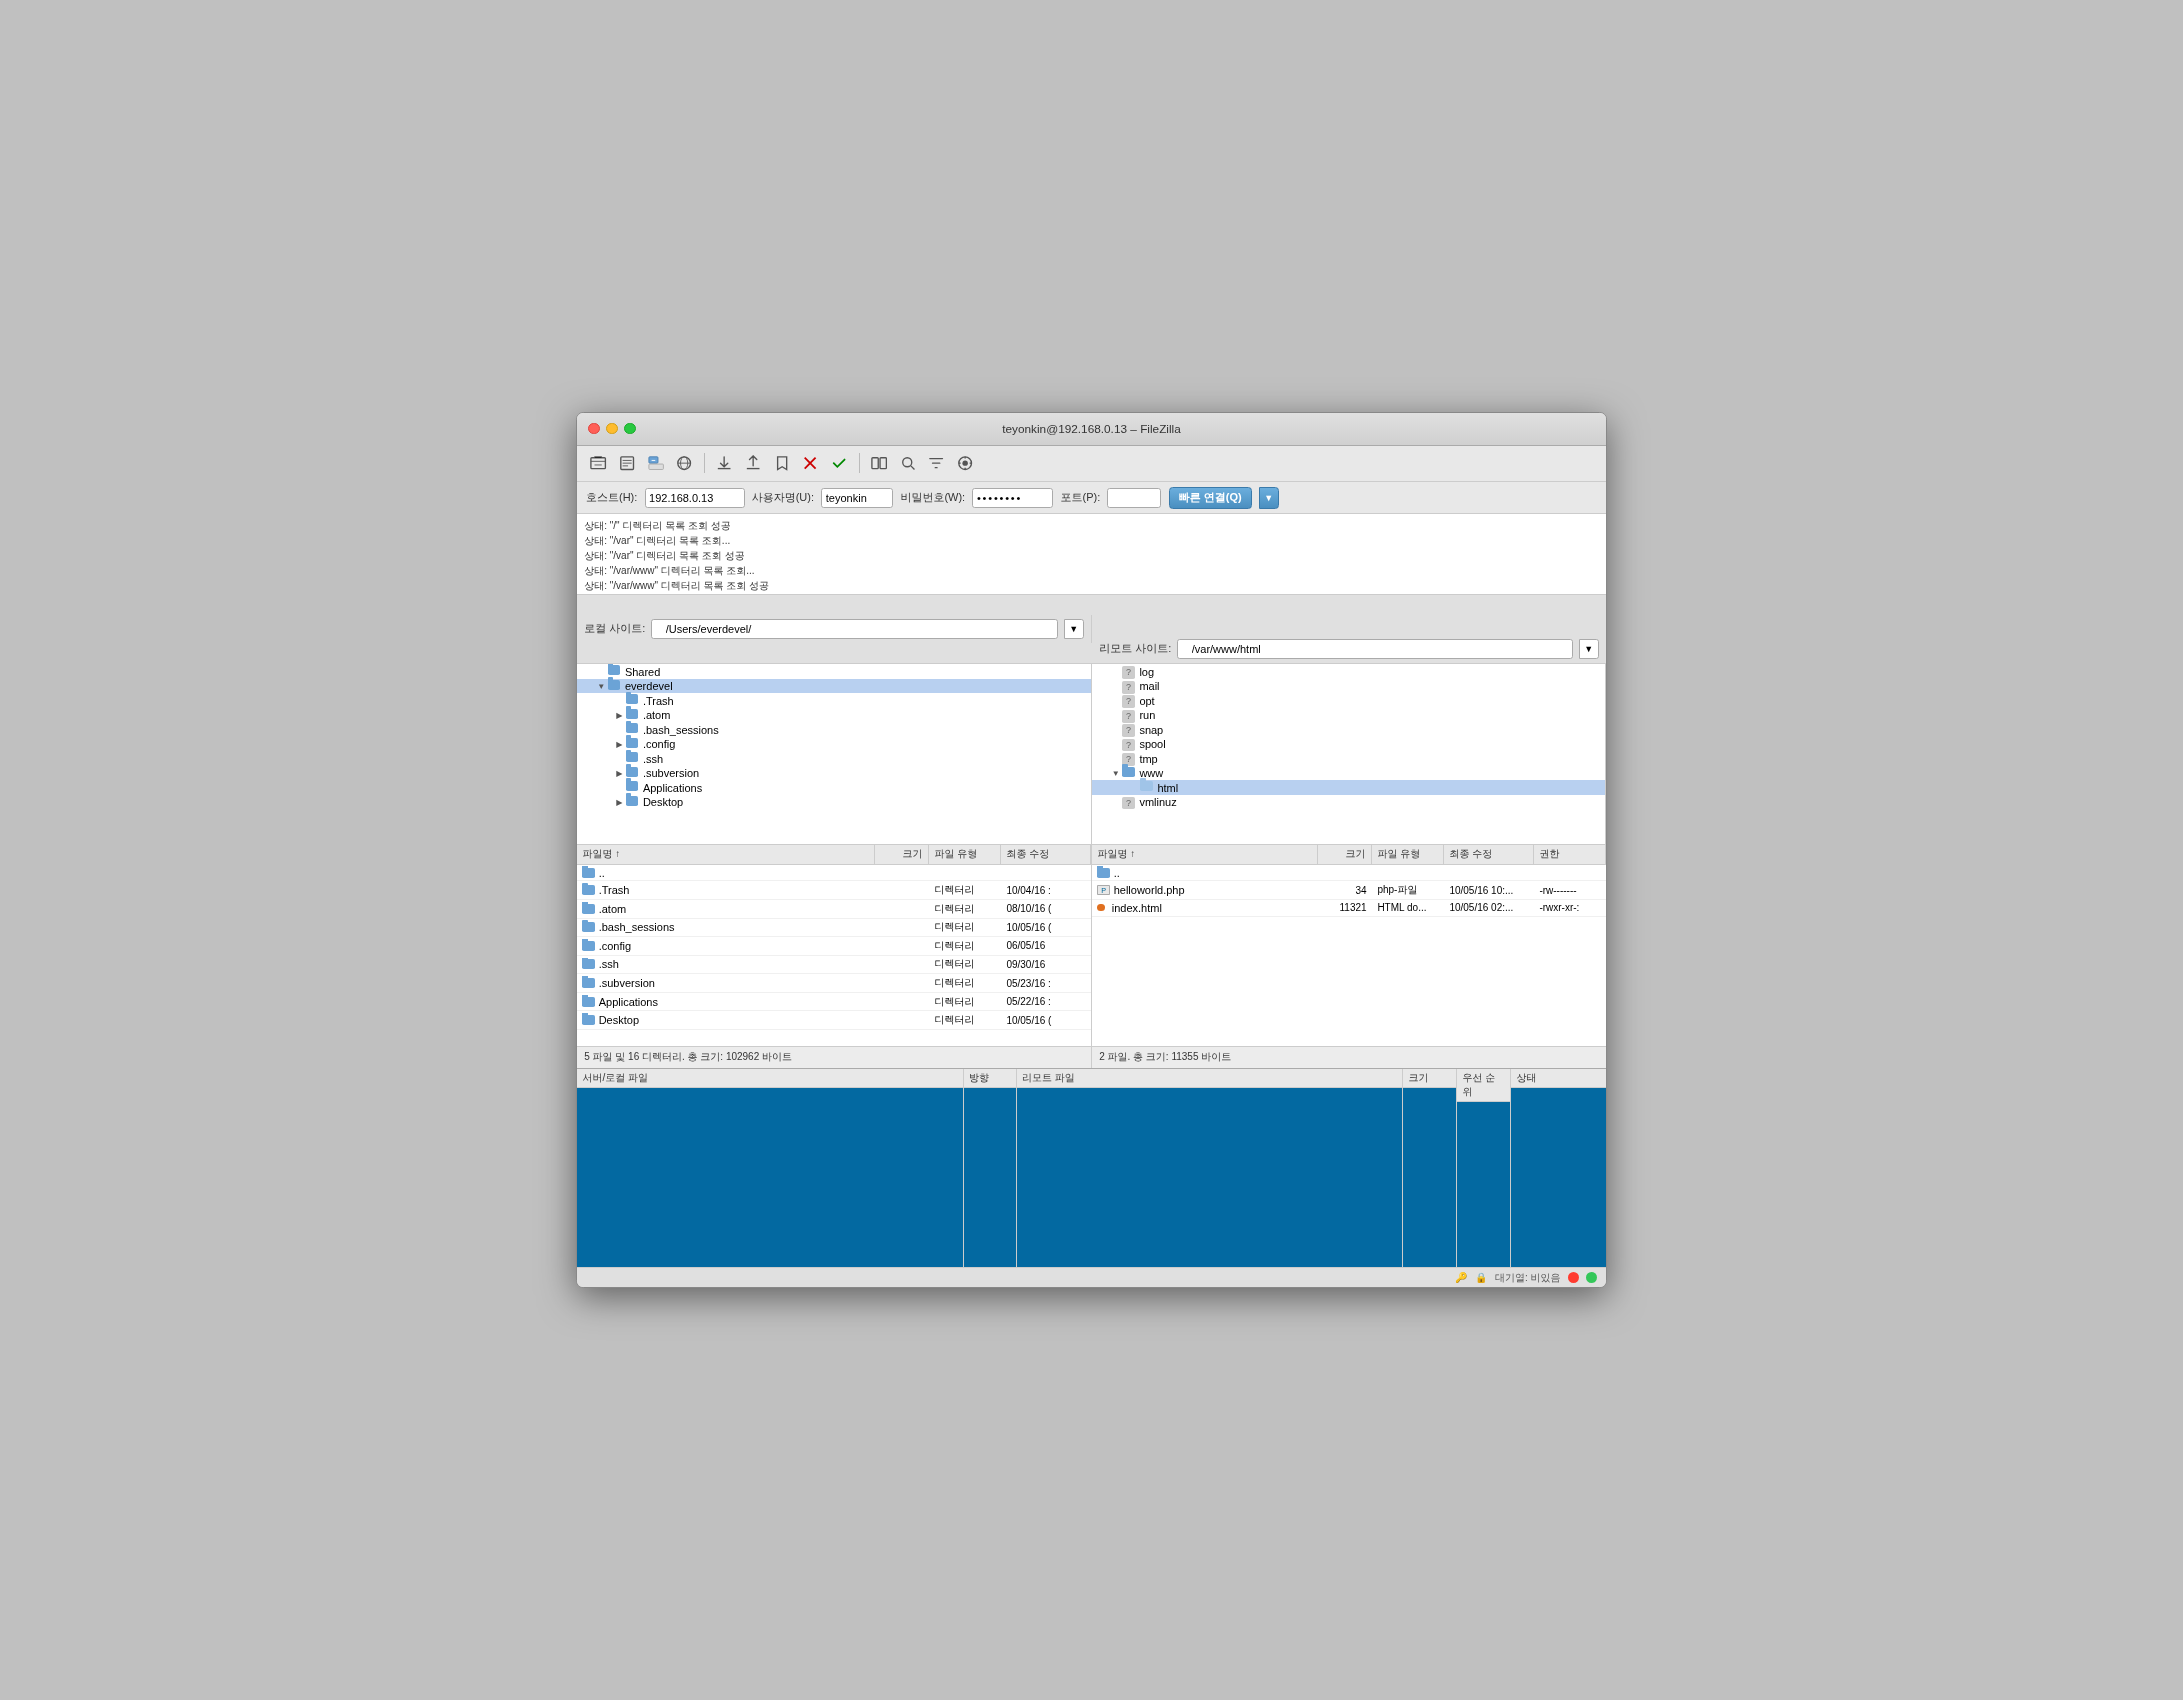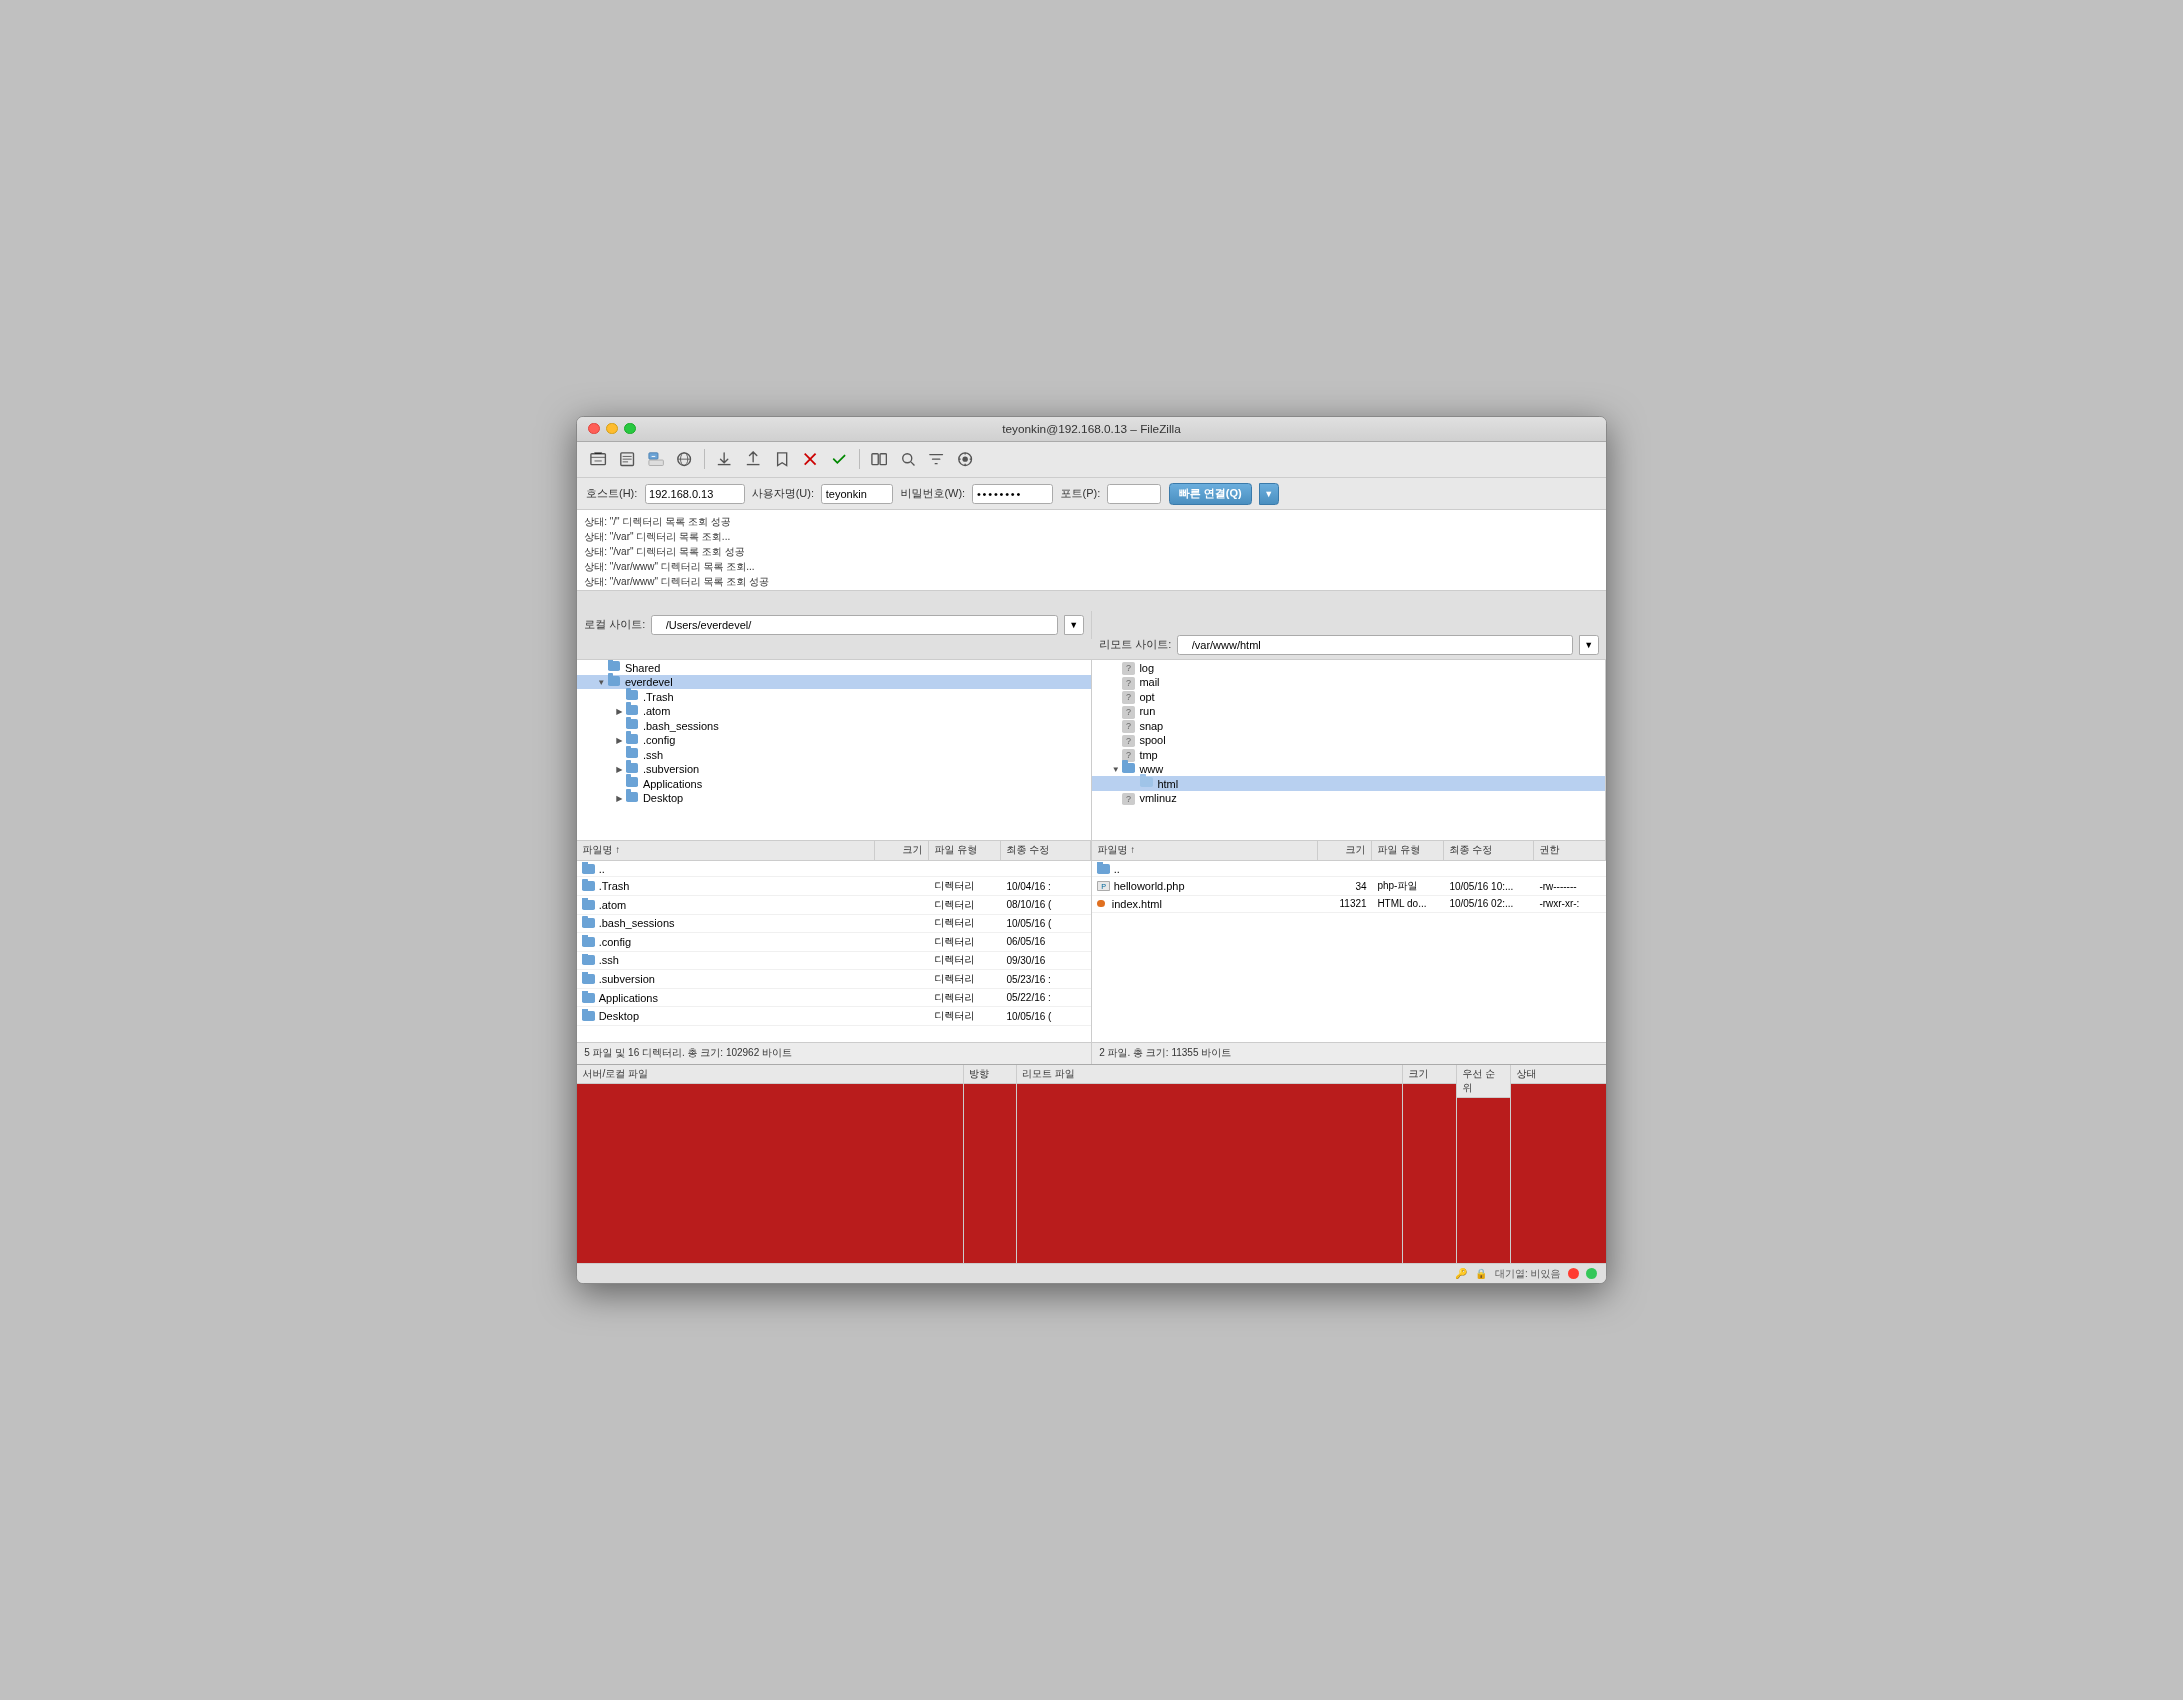--- a/index.html
+++ b/index.html
@@ -15,21 +15,21 @@
     .window {
       width: 1031px;
       background: #ececec;
       border-radius: 7.2px;
       box-shadow: 0 9px 36px rgba(0,0,0,0.5);
       overflow: hidden;
       border: 0.9px solid #888;
     }
     .title-bar {
       background: linear-gradient(to bottom, #e0e0e0, #d0d0d0);
-      height: 25px;
+      height: 33px;
       display: flex;
       align-items: center;
       padding: 0 11px;
       border-bottom: 0.9px solid #aaa;
       position: relative;
     }
     .traffic-lights {
       display: flex;
       gap: 6.3px;
       align-items: center;
@@ -728,21 +728,21 @@
   </div>
 
   <div class="status-bar-panels">
     <div class="status-panel">5 파일 및 16 디렉터리. 총 크기: 102962 바이트</div>
     <div class="status-panel">2 파일. 총 크기: 11355 바이트</div>
   </div>
 
   <div style="background: #f5f5f5; border-top: 1.8px solid #aaa; display: flex; flex-direction: column; height: 199px;">
 
 
-    <div style="flex: 1; background: #b91c1c; display: flex; align-items: stretch;">
+    <div style="flex: 1; background: #0369a1; display: flex; align-items: stretch;">
       <div style="flex: 1;">
         <div style="background: #e8e8e8; padding: 1.8px 5.4px; font-size: 10px; border-bottom: 0.9px solid #ccc; color: #333;">서버/로컬 파일</div>
       </div>
       <div style="width: 54px; border-left: 0.9px solid #ccc; border-right: 0.9px solid #ccc;">
         <div style="background: #e8e8e8; padding: 1.8px 5.4px; font-size: 10px; border-bottom: 0.9px solid #ccc; color: #333;">방향</div>
       </div>
       <div style="flex: 1;">
         <div style="background: #e8e8e8; padding: 1.8px 5.4px; font-size: 10px; border-bottom: 0.9px solid #ccc; color: #333;">리모트 파일</div>
       </div>
       <div style="width: 54px; border-left: 0.9px solid #ccc;">

